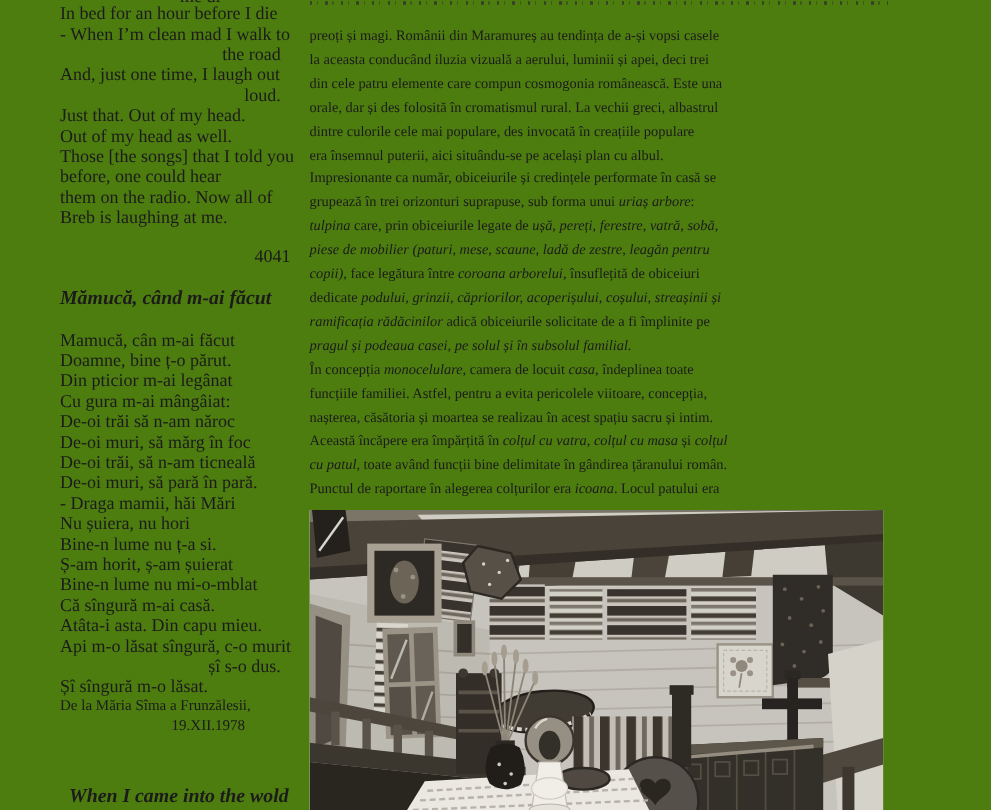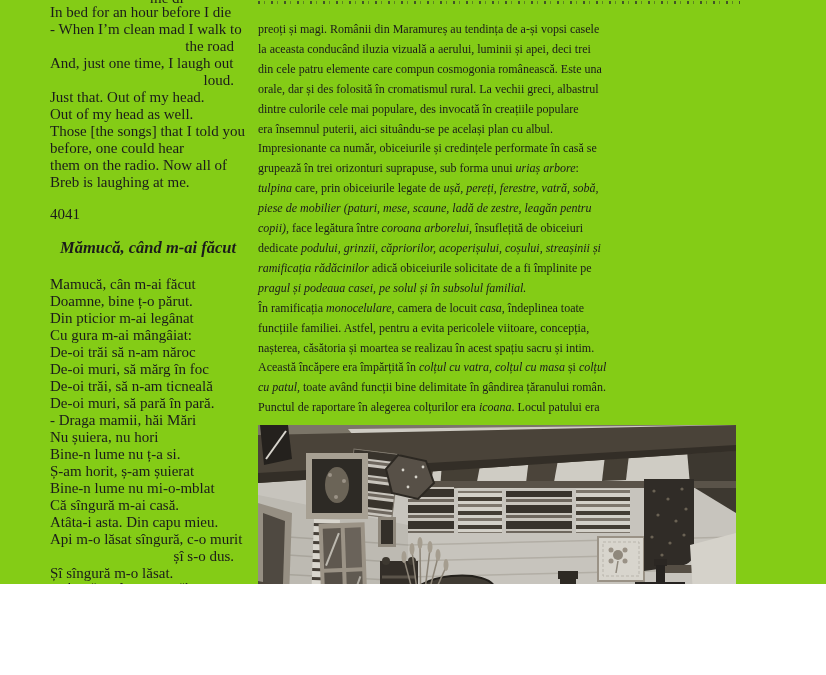--- a/index.html
+++ b/index.html
@@ -1,30 +1,30 @@
 <!DOCTYPE html>
 <html><head>
 <meta charset="utf-8">
 <style>
   html,body{margin:0;padding:0;background:#ffffff;}
   #page{
     position:relative;
-    width:826px;height:584px;
-    background:#84cc16;
+    width:826px;height:675px;
+    background:#4d7c0f;
     overflow:hidden;
     font-family:"Liberation Serif","DejaVu Serif",serif;
     color:#1b1b1b;
   }
   .abs{position:absolute;}
   .tline{display:block;white-space:pre;}
   .it{font-style:italic;}
   
   #eng-poem{left:50px;top:4px;width:184px;font-size:15px;line-height:17px;}
-  #poem-number{left:50px;top:206px;width:192px;text-align:left;font-size:15px;line-height:17px;}
-  #poem-title{left:50px;top:239px;width:196px;text-align:center;font-size:16.5px;font-weight:bold;font-style:italic;line-height:18px;}
+  #poem-number{left:50px;top:206px;width:192px;text-align:right;font-size:15px;line-height:17px;}
+  #poem-title{left:50px;top:239px;width:196px;text-align:left;font-size:16.5px;font-weight:bold;font-style:italic;line-height:18px;}
   #ro-poem{left:50px;top:276px;width:184px;font-size:15px;line-height:17px;}
   #attrib-1{left:50px;top:581px;font-size:12.5px;line-height:15px;}
   #attrib-2{left:143px;top:597px;font-size:12.5px;line-height:15px;}
   #next-title{left:41px;top:654px;width:216px;text-align:center;font-size:16.5px;font-weight:bold;font-style:italic;line-height:18px;}
   
   #prose{left:258px;top:20px;width:500px;font-size:12px;line-height:19.9px;}
   #prose .tline{white-space:nowrap;}
   
   #frag-left{left:150px;top:-9px;font-size:15px;line-height:15px;}
   #frag-right{left:258px;top:1px;width:482px;height:3px;
@@ -92,21 +92,21 @@
       <div class="tline"><span>dintre culorile cele mai populare, des invocată în creațiile populare</span></div>
       <div class="tline"><span>era însemnul puterii, aici situându-se pe același plan cu albul.</span></div>
       <div class="tline"><span>Impresionante ca număr, obiceiurile și credințele performate în casă se</span></div>
       <div class="tline"><span>grupează în trei orizonturi suprapuse, sub forma unui </span><span class="it">uriaș arbore</span><span>:</span></div>
       <div class="tline"><span class="it">tulpina</span><span> care, prin obiceiurile legate de </span><span class="it">ușă, pereți, ferestre, vatră, sobă,</span></div>
       <div class="tline"><span class="it">piese de mobilier (paturi, mese, scaune, ladă de zestre, leagăn pentru</span></div>
       <div class="tline"><span class="it">copii),</span><span> face legătura între </span><span class="it">coroana arborelui</span><span>, însuflețită de obiceiuri</span></div>
       <div class="tline"><span>dedicate </span><span class="it">podului, grinzii, căpriorilor, acoperișului, coșului, streașinii și</span></div>
       <div class="tline"><span class="it">ramificația rădăcinilor</span><span> adică obiceiurile solicitate de a fi împlinite pe</span></div>
       <div class="tline"><span class="it">pragul și podeaua casei, pe solul și în subsolul familial.</span></div>
-      <div class="tline"><span>În ramificația </span><span class="it">monocelulare</span><span>, camera de locuit </span><span class="it">casa</span><span>, îndeplinea toate</span></div>
+      <div class="tline"><span>În concepția </span><span class="it">monocelulare</span><span>, camera de locuit </span><span class="it">casa</span><span>, îndeplinea toate</span></div>
       <div class="tline"><span>funcțiile familiei. Astfel, pentru a evita pericolele viitoare, concepția,</span></div>
       <div class="tline"><span>nașterea, căsătoria și moartea se realizau în acest spațiu sacru și intim.</span></div>
       <div class="tline"><span>Această încăpere era împărțită în </span><span class="it">colțul cu vatra, colțul cu masa</span><span> și </span><span class="it">colțul</span></div>
       <div class="tline"><span class="it">cu patul,</span><span> toate având funcții bine delimitate în gândirea țăranului român.</span></div>
       <div class="tline"><span>Punctul de raportare în alegerea colțurilor era </span><span class="it">icoana</span><span>. Locul patului era</span></div>
     </div>
 
   <div class="abs" id="photo" role="img" aria-label="Black-and-white photograph of a traditional Maramureș house interior: dark ceiling beams, whitewashed log walls hung with striped woven textiles, a framed icon, a window, an embroidered panel, a wooden cross on a carved chest, a bed with striped cover, a bench, and a table with white cloth holding a vase of dried flowers and a lamp.">
     <svg width="478" height="252" viewBox="0 0 478 252" xmlns="http://www.w3.org/2000/svg">
       <defs>

